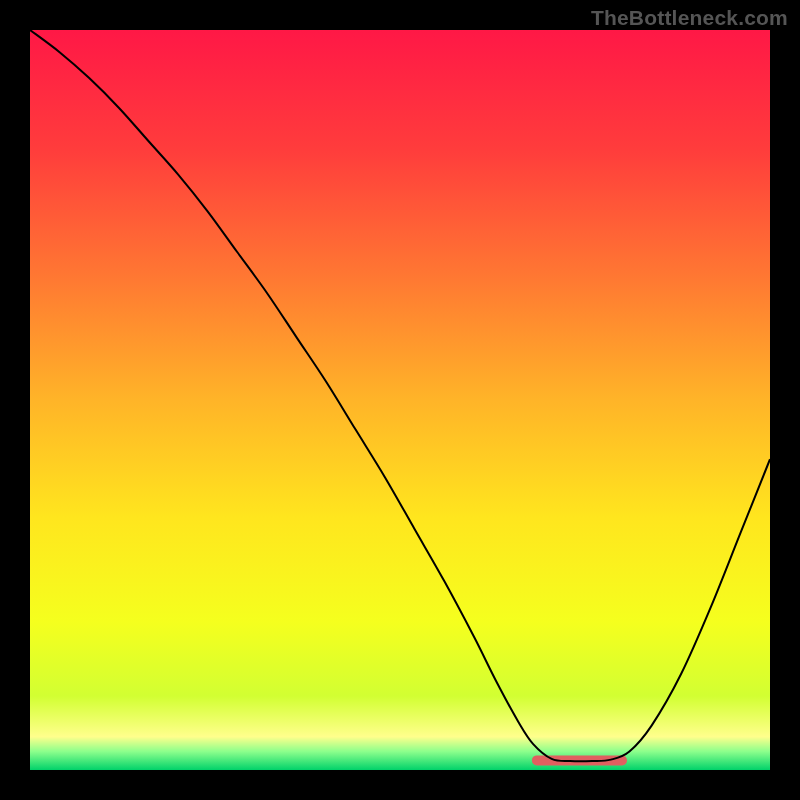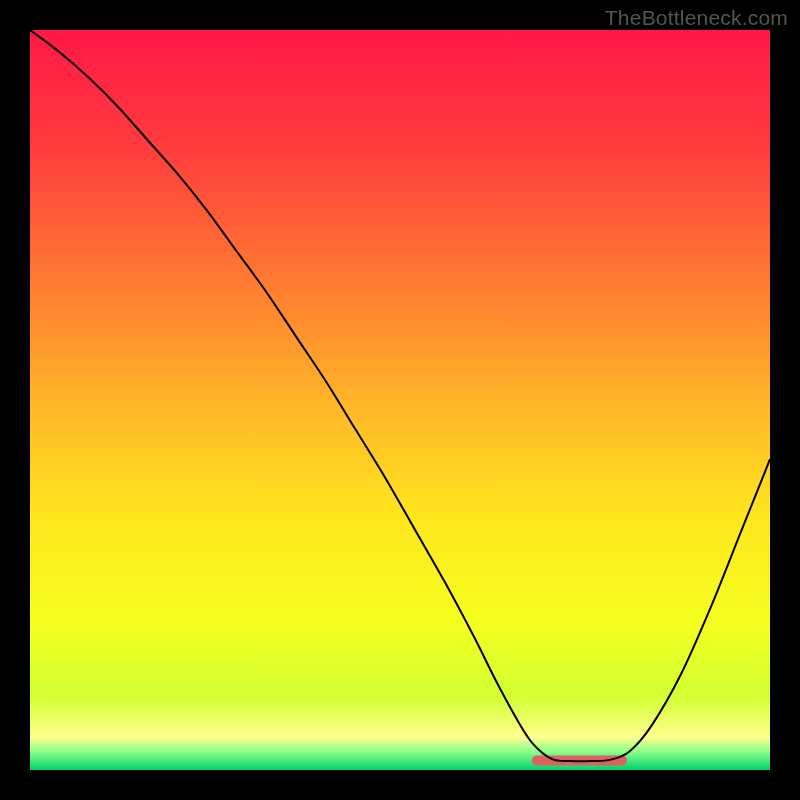--- a/index.html
+++ b/index.html
@@ -15,21 +15,21 @@
     position: relative;
     width: 800px;
     height: 800px;
   }
   .attribution {
     position: absolute;
     top: 6px;
     right: 12px;
     color: #555;
     font-size: 21px;
-    font-weight: 400;
+    font-weight: 700;
     letter-spacing: 0.2px;
     z-index: 10;
   }
   .plot-area {
     position: absolute;
     left: 30px;
     top: 30px;
     width: 740px;
     height: 740px;
   }

